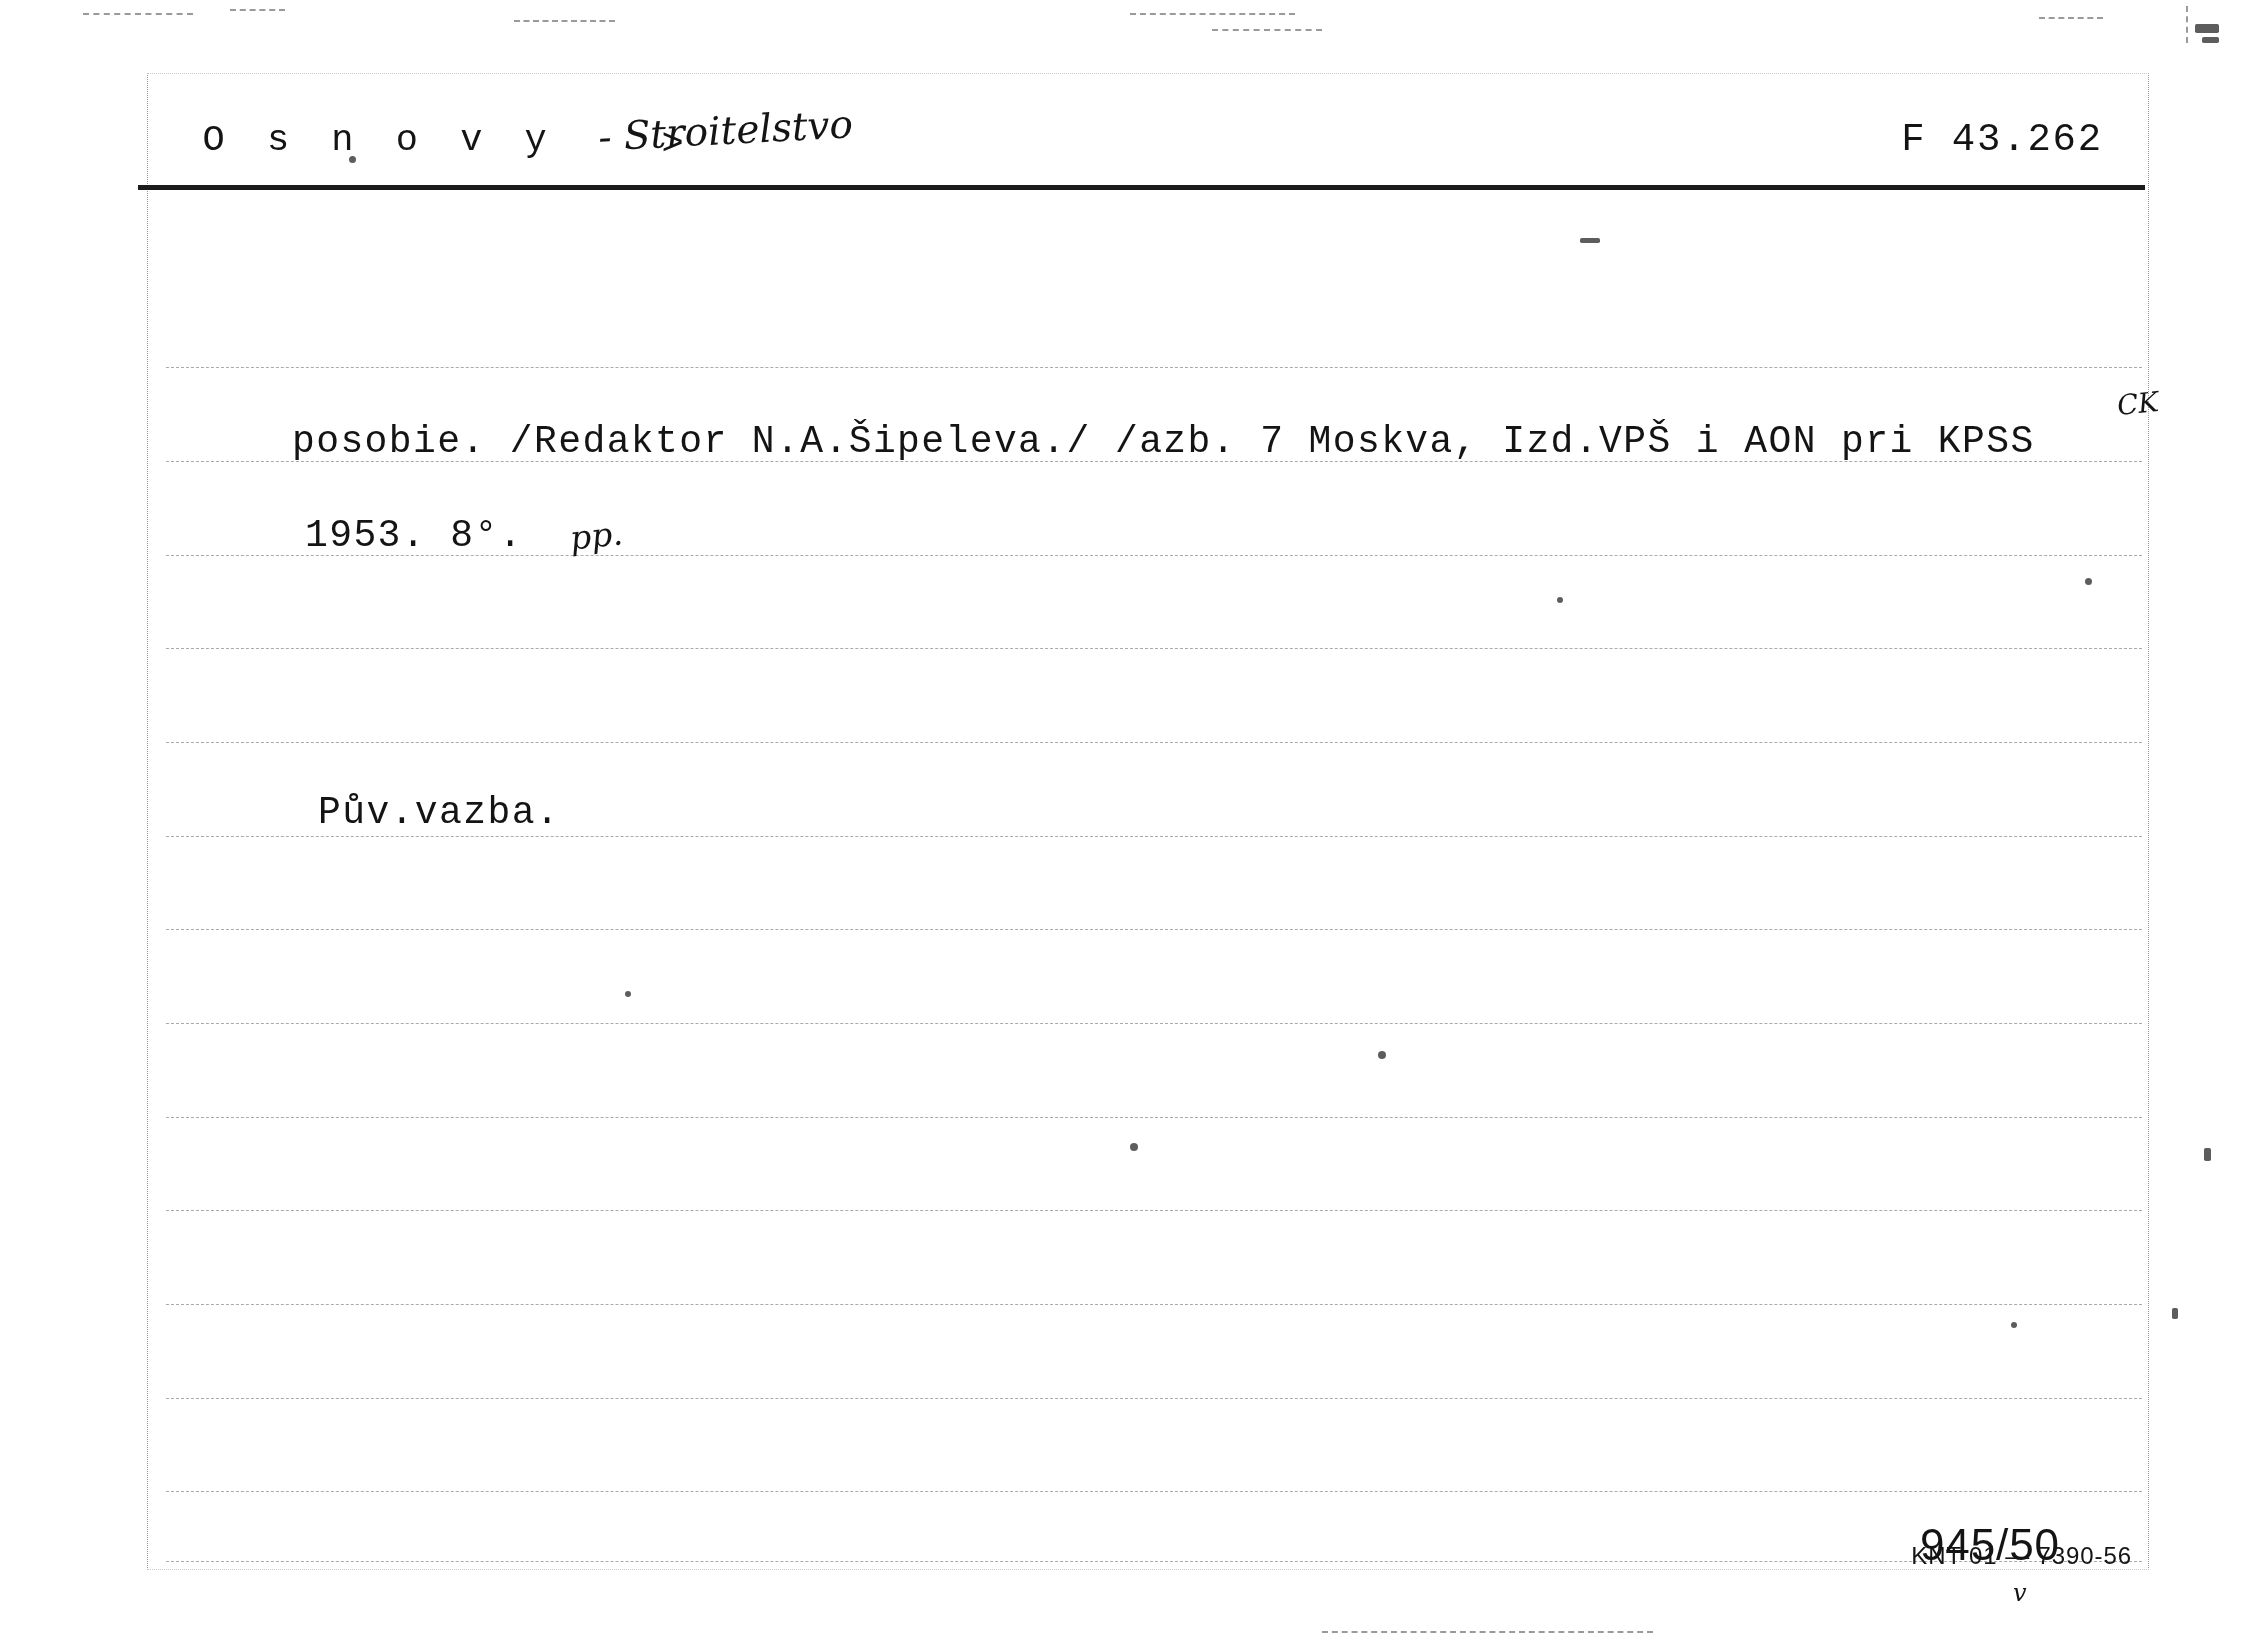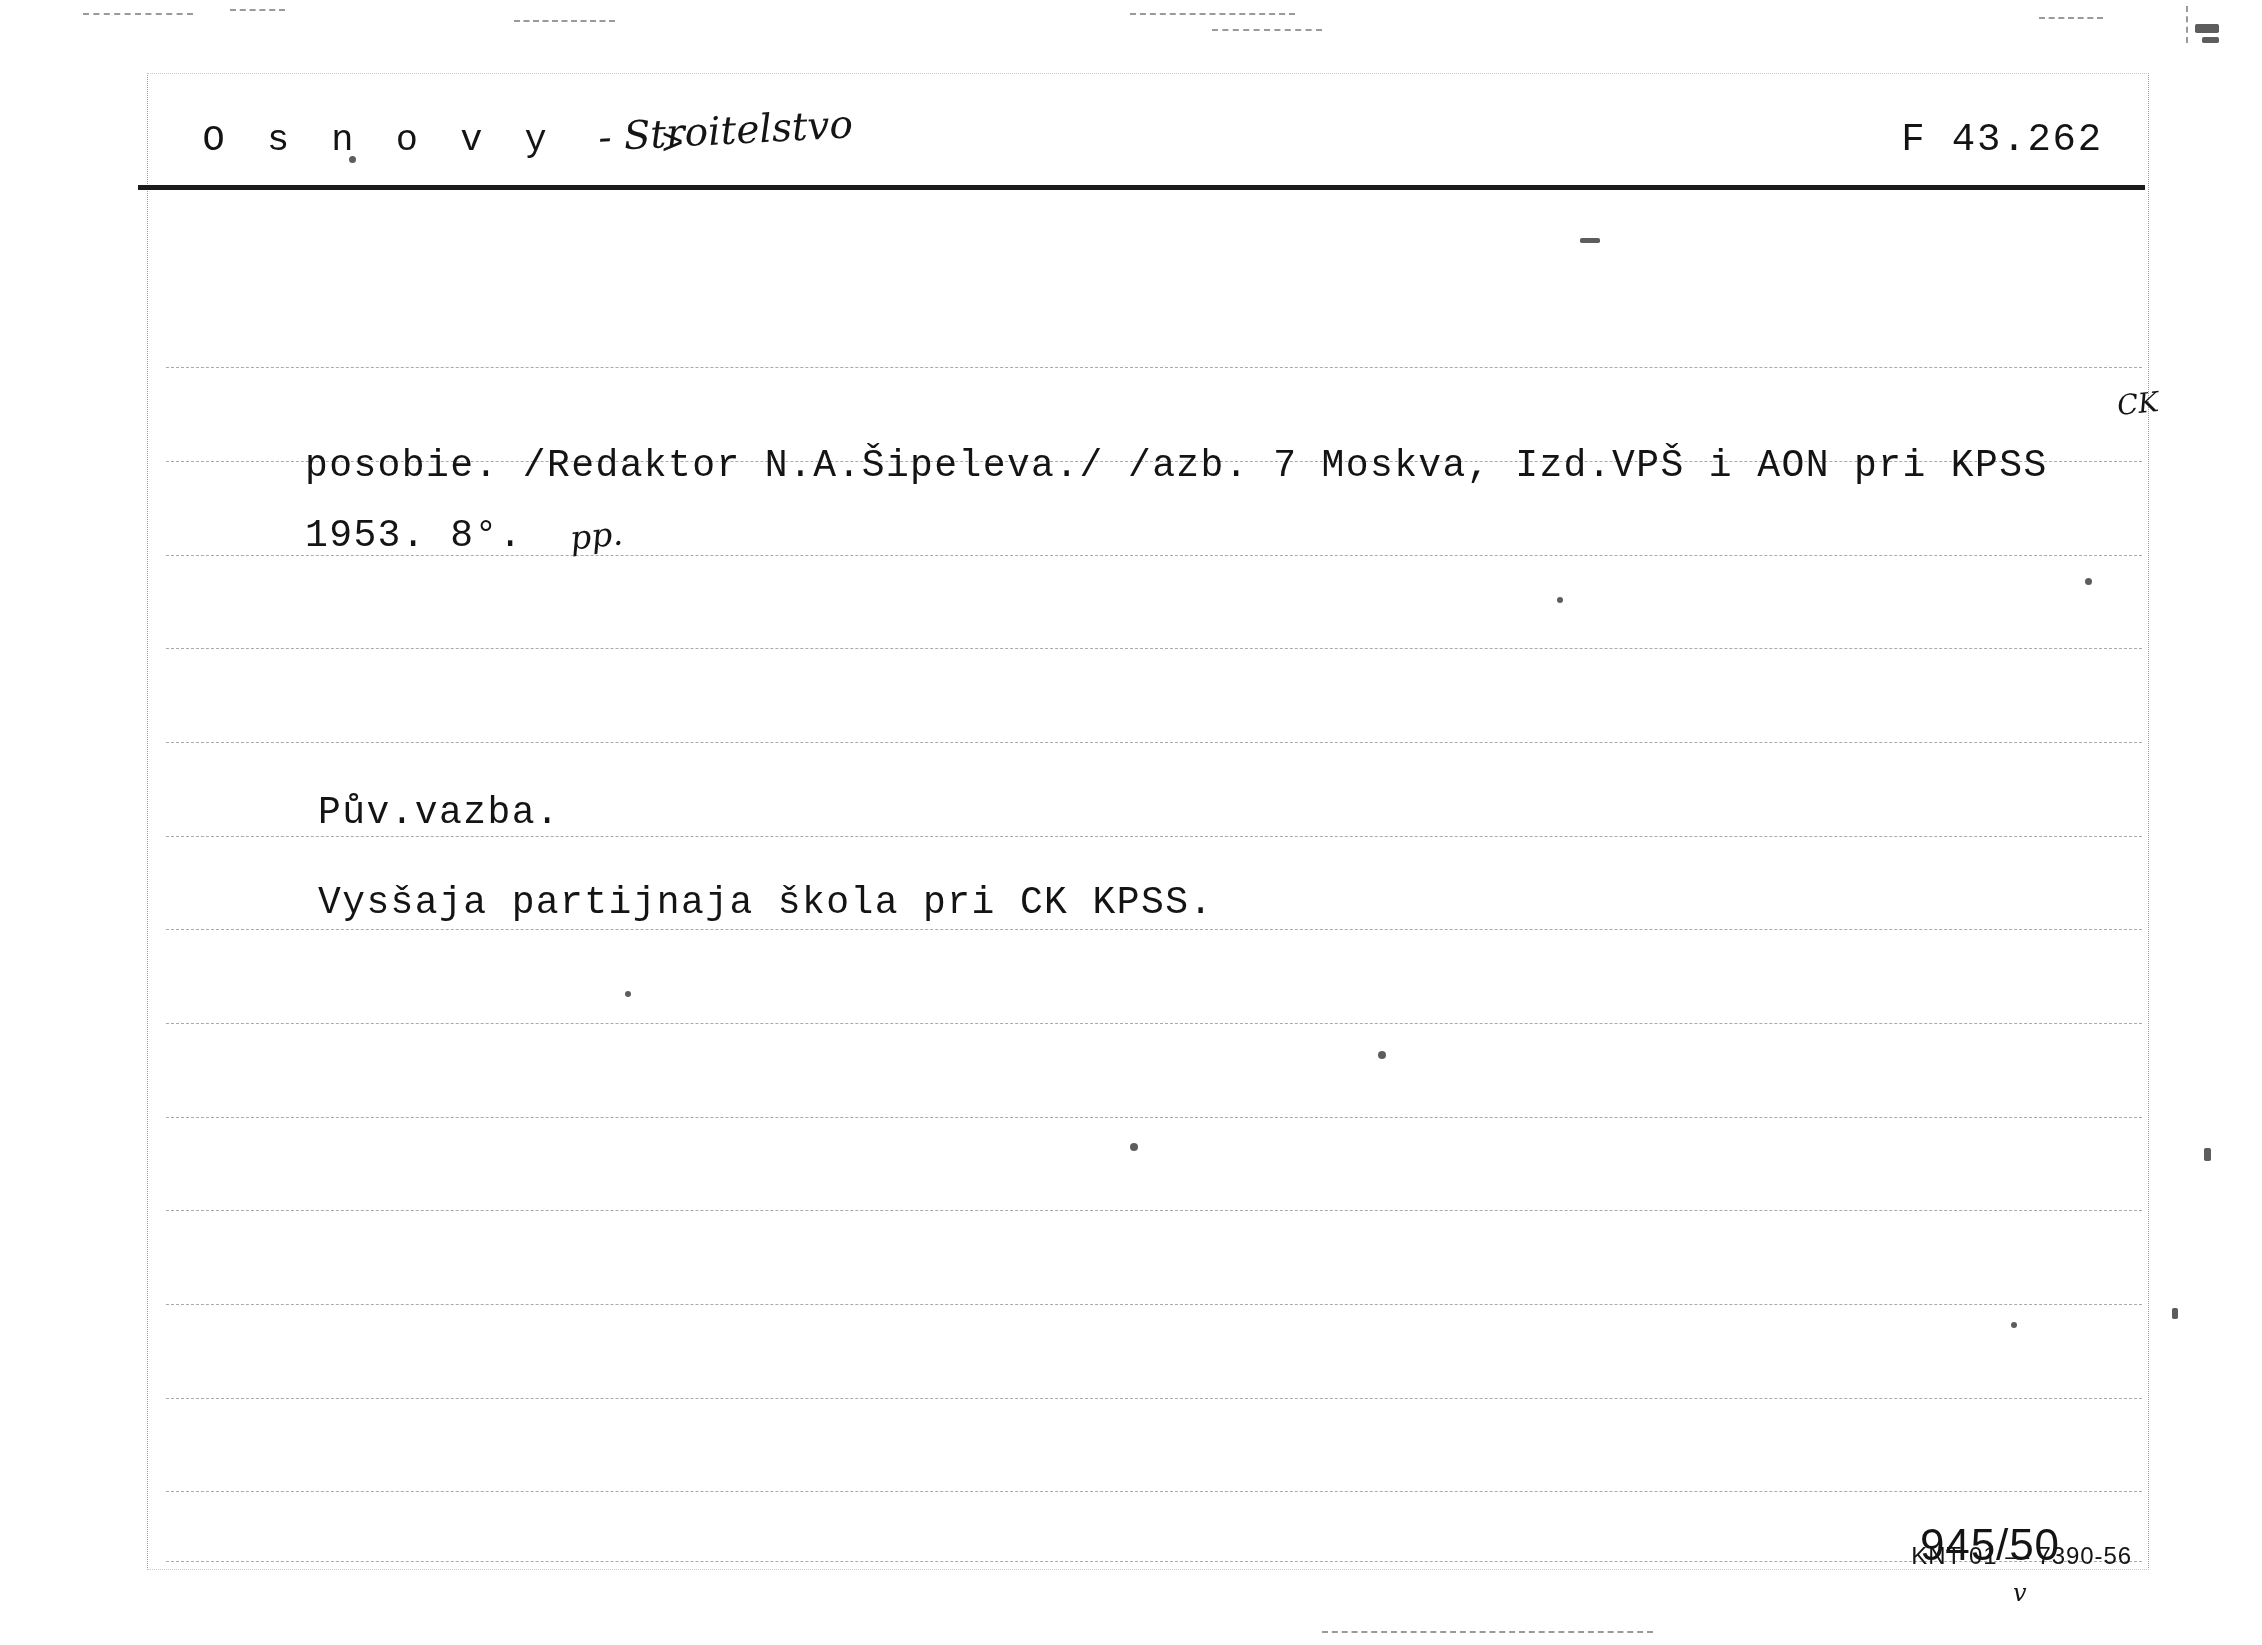--- a/index.html
+++ b/index.html
@@ -106,21 +106,21 @@
   }
 
   
   .typed {
     position: absolute;
     font-size: 38px;
     letter-spacing: 1.4px;
     white-space: nowrap;
   }
   .line-1 { left: 167px; top: 263px; }
-  .line-2 { left: 167px; top: 356px; margin-top: 24px; }
+  .line-2 { left: 154px; top: 356px; }
   .line-3 { left: 167px; top: 450px; }
   .line-4 { left: 180px; top: 727px; }
   .line-5 { left: 180px; top: 817px; }
   .ink-sup {
     position: absolute;
     font-family: "DejaVu Serif", serif;
     font-style: italic;
     font-size: 27.5px;
     transform: rotate(-6deg);
   }
@@ -218,21 +218,20 @@
     <div class="typed line-2">posobie. /Redaktor N.A.Šipeleva./ /azb. 7 Moskva, Izd.VPŠ i AON pri KPSS</div>
 
     <div class="typed line-3">1953. 8°.</div>
 
     <div class="ink-sup ck-mark">CK</div>
 
     <div class="ink-sup pp-mark">pp.</div>
 
     <div class="typed line-4">Pův.vazba.</div>
 
-    <div class="typed line-5">Vysšaja partijnaja škola pri CK KPSS.</div>
 
     <div class="call-number">945/50</div>
     <div class="call-number-check">v</div>
 
     <div class="footer-code">KNT 01 — 7390-56</div>
 
     <div class="speck" style="left:211px;  top:92px; width:7.3px;  height:7.3px;"></div>
     <div class="speck" style="left:1442px; top:174px; width:20px; height:4.6px; border-radius:1.8px;"></div>
     <div class="speck" style="left:1947px; top:514px; width:7.3px;  height:7.3px;"></div>
     <div class="speck" style="left:1419px; top:533px; width:6.4px;  height:6.4px;"></div>

